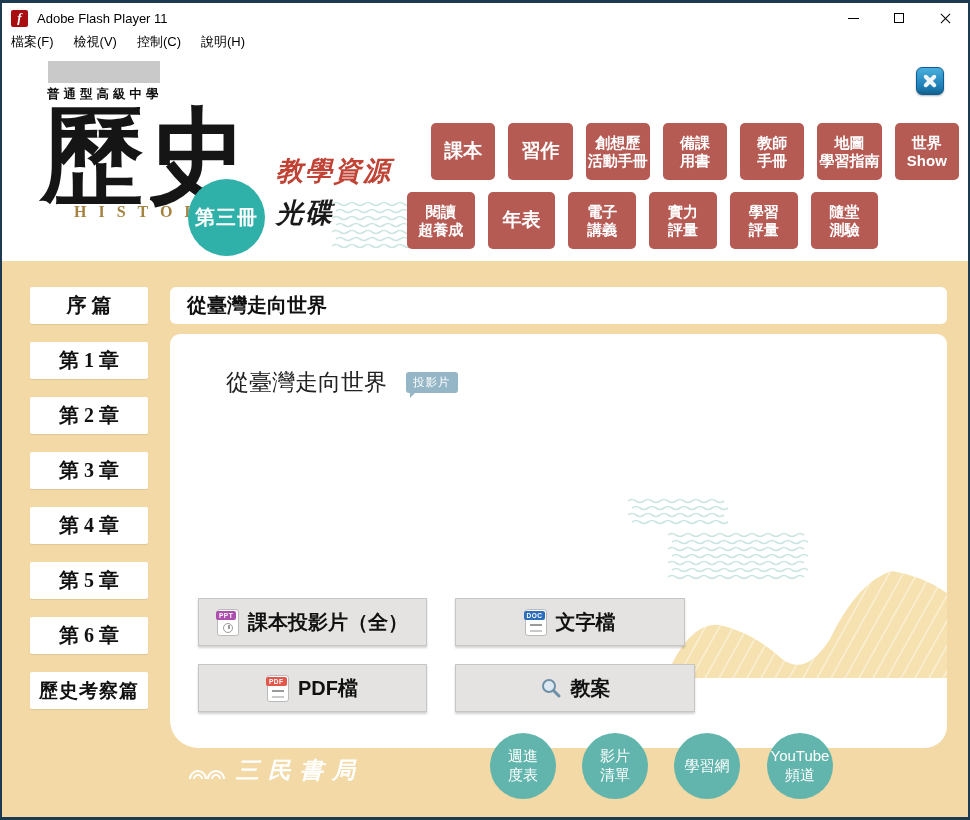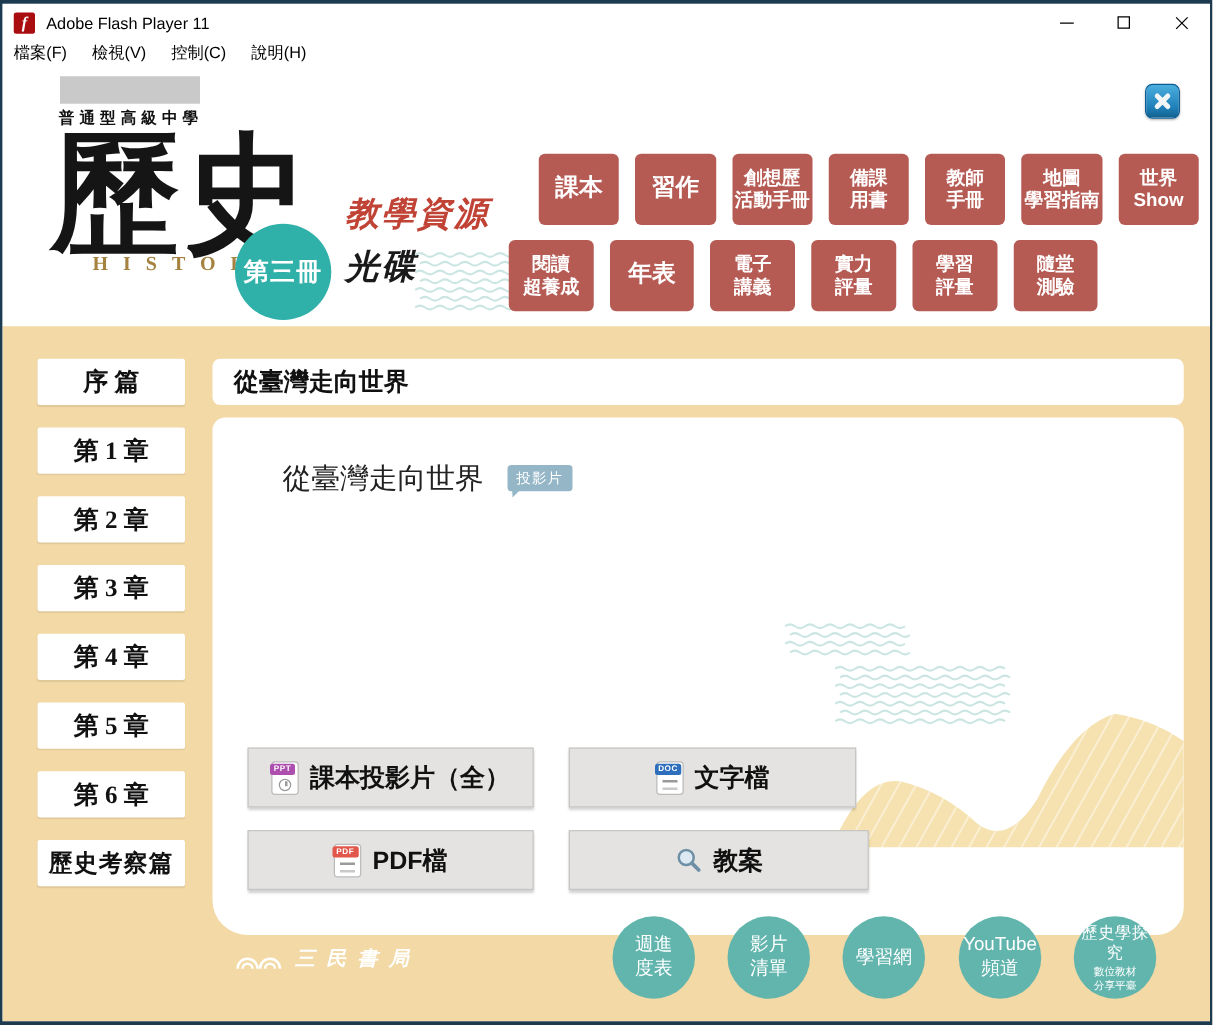--- a/index.html
+++ b/index.html
@@ -83,21 +83,21 @@
   .file-icon .clock:after { content:""; position:absolute; left:4px; top:1px; width:1.5px; height:4px; background:#9a9a9a; }
   
   .circle { position:absolute; top:472px; width:66px; height:66px; border-radius:50%;
     background:var(--circle_teal,#62b5ad); color:#fff; display:flex; flex-direction:column; align-items:center; justify-content:center;
     text-align:center; white-space:pre-line; font-size:15px; line-height:1.25; font-weight:500; cursor:pointer; z-index:5; }
   .circle.c1{left:488px;} .circle.c2{left:580px;} .circle.c3{left:672px;} .circle.c4{left:765px;} .circle.c5{left:857px;}
   .circle .main-s { font-size:13px; letter-spacing:.5px; }
   .circle .sub-s { font-size:8.5px; line-height:1.3; margin-top:2px; }
   .publisher { position:absolute; left:186px; top:494px; display:flex; align-items:center; gap:6px; color:#fff; }
   .publisher .name { font-family:"Liberation Serif","DejaVu Serif",serif; font-style:italic; font-weight:700;
-    font-size:16px; letter-spacing:9px; color:#fff; }
+    font-size:23px; letter-spacing:9px; color:#fff; }
   svg { display:block; }
 </style>
 </head>
 <body>
 
 <div id="window">
 
   <div class="titlebar">
     <div class="flash-icon">f</div>
     <div class="win-title">Adobe Flash Player 11</div>
@@ -276,25 +276,20 @@
       </div>
     </div>
 
     <div class="circle c1">週進
 度表</div>
     <div class="circle c2">影片
 清單</div>
     <div class="circle c3">學習網</div>
     <div class="circle c4">YouTube
 頻道</div>
-    <div class="circle c5">
-      <span class="main-s">歷史學探究</span>
-      <span class="sub-s">數位教材
-分享平臺</span>
-    </div>
 
     <div class="publisher">
       <svg width="42" height="24" viewBox="0 0 42 24">
         <path d="M2 20 A8 8 0 0 1 18 20" fill="none" stroke="#fff" stroke-width="2"></path>
         <path d="M6 20 A4 4 0 0 1 14 20" fill="none" stroke="#fff" stroke-width="2"></path>
         <path d="M20 20 A8 8 0 0 1 36 20" fill="none" stroke="#fff" stroke-width="2"></path>
         <path d="M24 20 A4 4 0 0 1 32 20" fill="none" stroke="#fff" stroke-width="2"></path>
       </svg>
       <span class="name">三民書局</span>
     </div>

